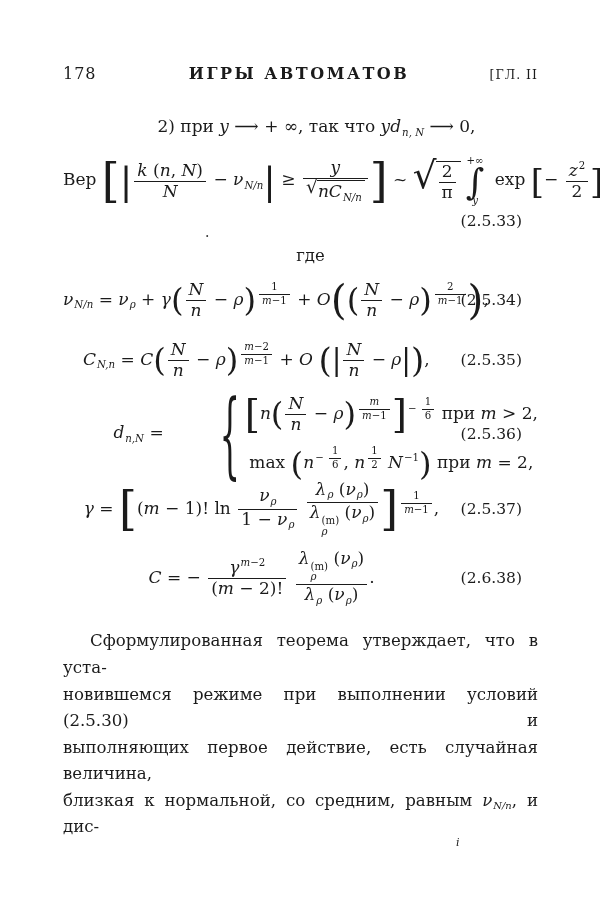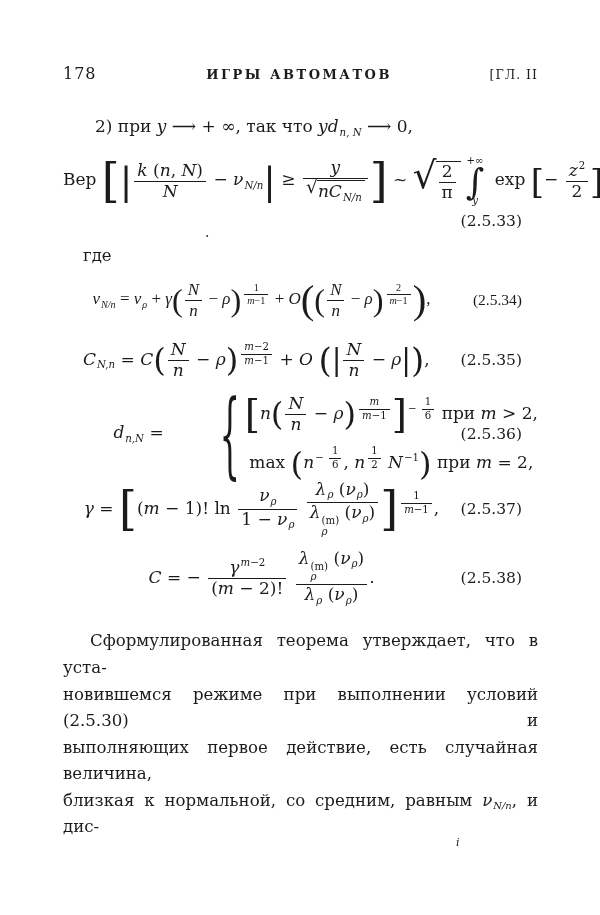--- a/index.html
+++ b/index.html
@@ -5,35 +5,35 @@
   html,body{margin:0;padding:0;}
   body{
     width:600px;height:915px;background:#ffffff;color:#1b1b1b;
     font-family:"DejaVu Serif","Liberation Serif",serif;
     position:relative;overflow:hidden;
   }
   .page{padding:64px 62px 0 63px;}
   
   .hdr{display:flex;justify-content:space-between;align-items:baseline;font-size:13.5px;}
   .hdr .pnum{font-size:16px;letter-spacing:1px;}
-  .hdr .rtitle{font-weight:700;letter-spacing:2.5px;font-size:13px;transform:translateX(6px);text-align:center;}
+  .hdr .rtitle{font-weight:700;letter-spacing:2.5px;font-size:16px;transform:translateX(6px);text-align:center;}
   .hdr .chap{font-weight:400;font-size:12.5px;letter-spacing:1px;}
   
-  .line{font-size:17px;}
+  .line{font-size:17px;text-align:center;}
   .intro{margin-top:34px;padding-left:32px;}
   .wherelbl{margin-top:16px;padding-left:20px;font-size:16.5px;}
   .constline{margin-top:18px;font-size:16.5px;}
   
   .eq{position:relative;display:flex;align-items:center;min-height:46px;}
   .eq .m{flex:1;text-align:center;}
   .eq .m.padnum{padding-right:78px;}
   .eqnum{position:absolute;right:16px;top:50%;transform:translateY(-50%);font-size:15.5px;white-space:nowrap;}
   .eqnumline{text-align:right;padding-right:16px;font-size:15.5px;margin-top:2px;}
   .eq33{margin-top:14px;min-height:58px;}
-  .eq34{margin-top:12px;font-family:Liberation Serif, serif;}
+  .eq34{margin-top:12px;}
   .eq35{margin-top:14px;}
   .eq36{margin-top:12px;justify-content:flex-start;}
   .eq37{margin-top:8px;}
   .eq38{margin-top:12px;}
   
   .m{font-size:17px;line-height:1.15;white-space:nowrap;}
   .rm{font-style:normal;}
   .it{font-style:italic;}
   .big{vertical-align:middle;line-height:0;}
   .frac{display:inline-flex;flex-direction:column;align-items:center;vertical-align:middle;line-height:1.05;margin:0 2px;text-align:left;}
@@ -201,21 +201,21 @@
           <span class="fbar"></span>
           <span class="fden"><span class="rm">(</span><span class="it">m</span><span class="rm"> − 2)!</span></span>
         </span><span class="rm"> </span><span class="frac">
           <span class="fnum"><span class="it">λ</span><span class="stk">
               <span class="stku"><span class="rm">(m)</span></span>
               <span class="stkd"><span class="it">ρ</span></span>
             </span><span class="rm"> (</span><span class="it">ν</span><span class="ssub"><span class="it">ρ</span></span><span class="rm">)</span></span>
           <span class="fbar"></span>
           <span class="fden"><span class="it">λ</span><span class="ssub"><span class="it">ρ</span></span><span class="rm"> (</span><span class="it">ν</span><span class="ssub"><span class="it">ρ</span></span><span class="rm">)</span></span>
         </span><span class="rm">.</span></div>
-    <span class="eqnum">(2.5.38)</span>
+    <span class="eqnum">(2.6.38)</span>
   </div>
 
   <div class="para">
     <div class="pline first"><span class="rm">Сформулированная теорема утверждает, что в уста-</span></div>
     <div class="pline"><span class="rm">новившемся режиме при выполнении условий (2.5.30) и</span></div>
     <div class="pline"><span class="rm">выполняющих первое действие, есть случайная величина,</span></div>
     <div class="pline"><span class="rm">близкая к нормальной, со средним, равным </span><span class="it">ν</span><span class="ssub"><span class="it">N/n</span></span><span class="rm">, и дис-</span></div>
 
   </div>
 

